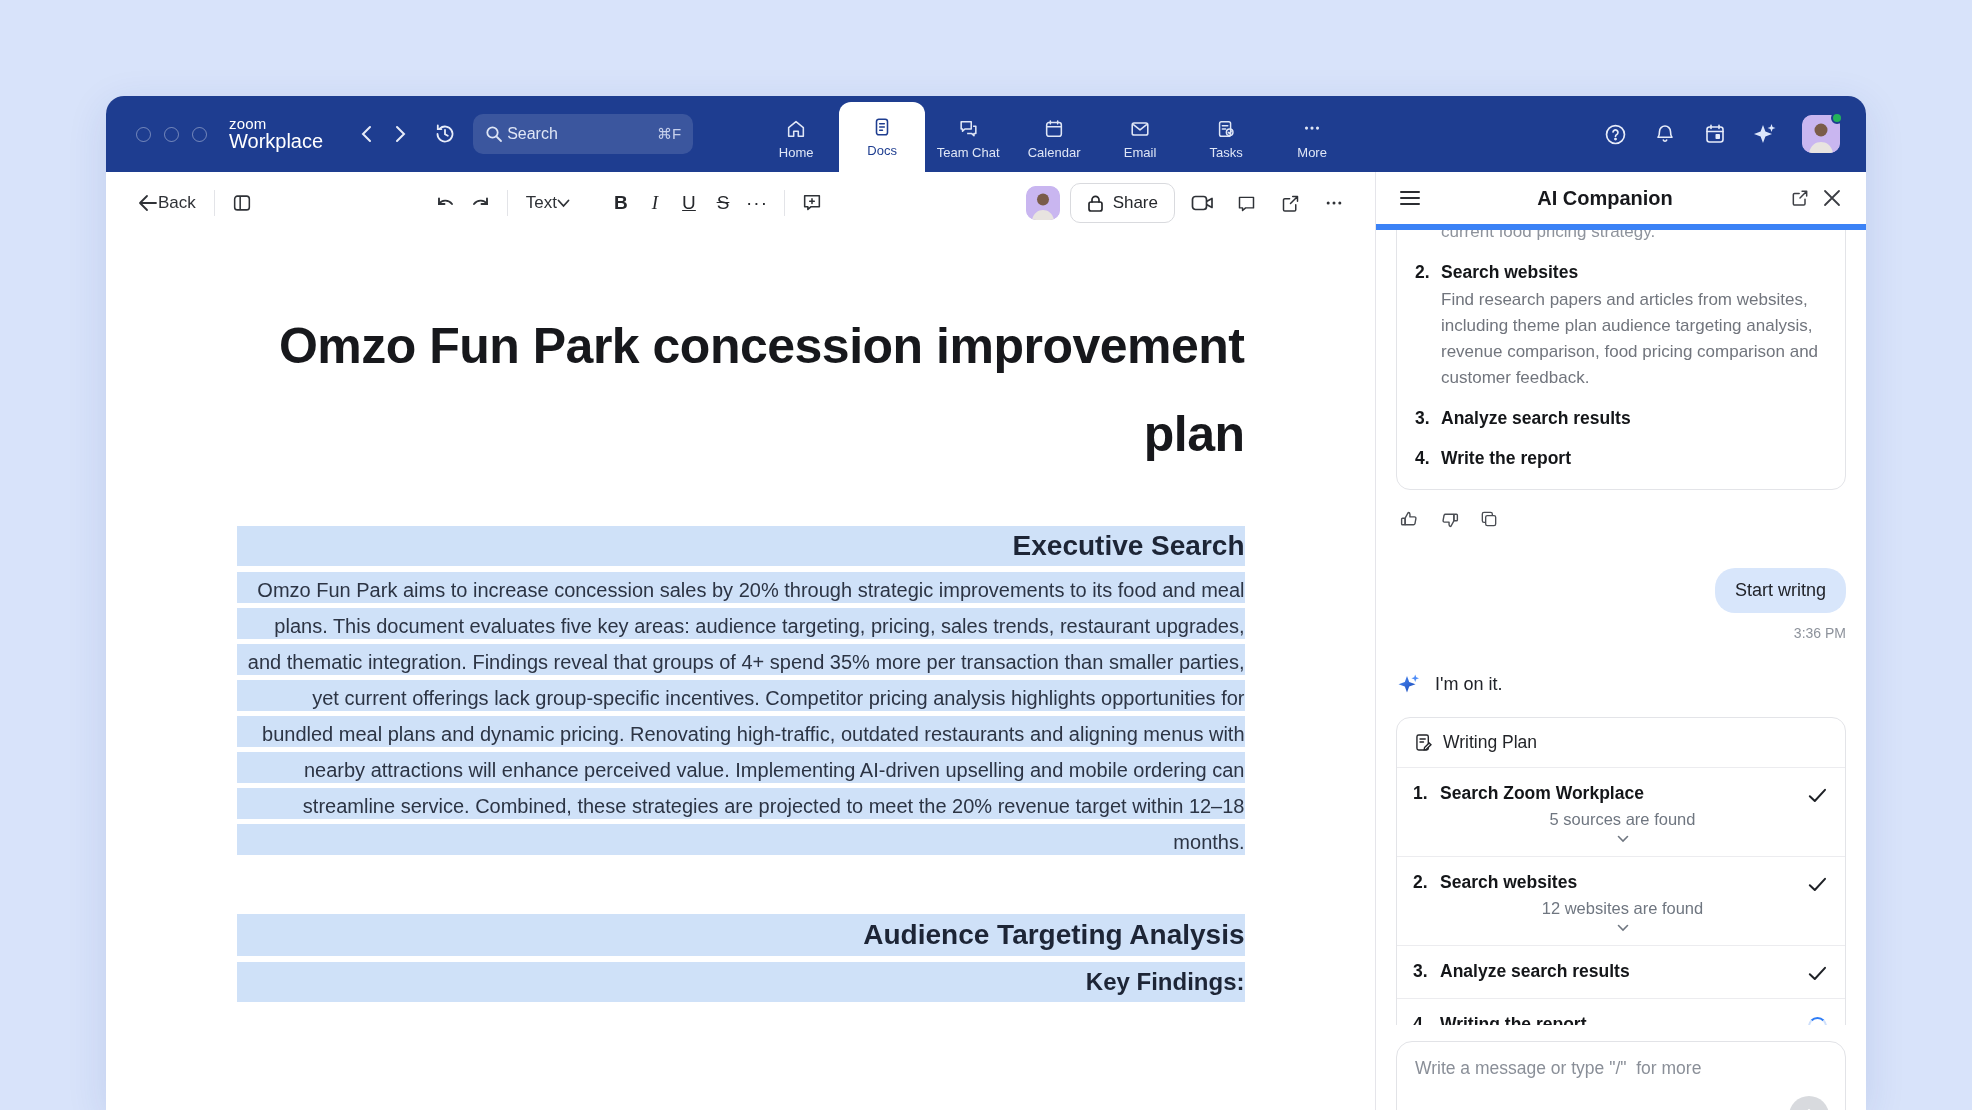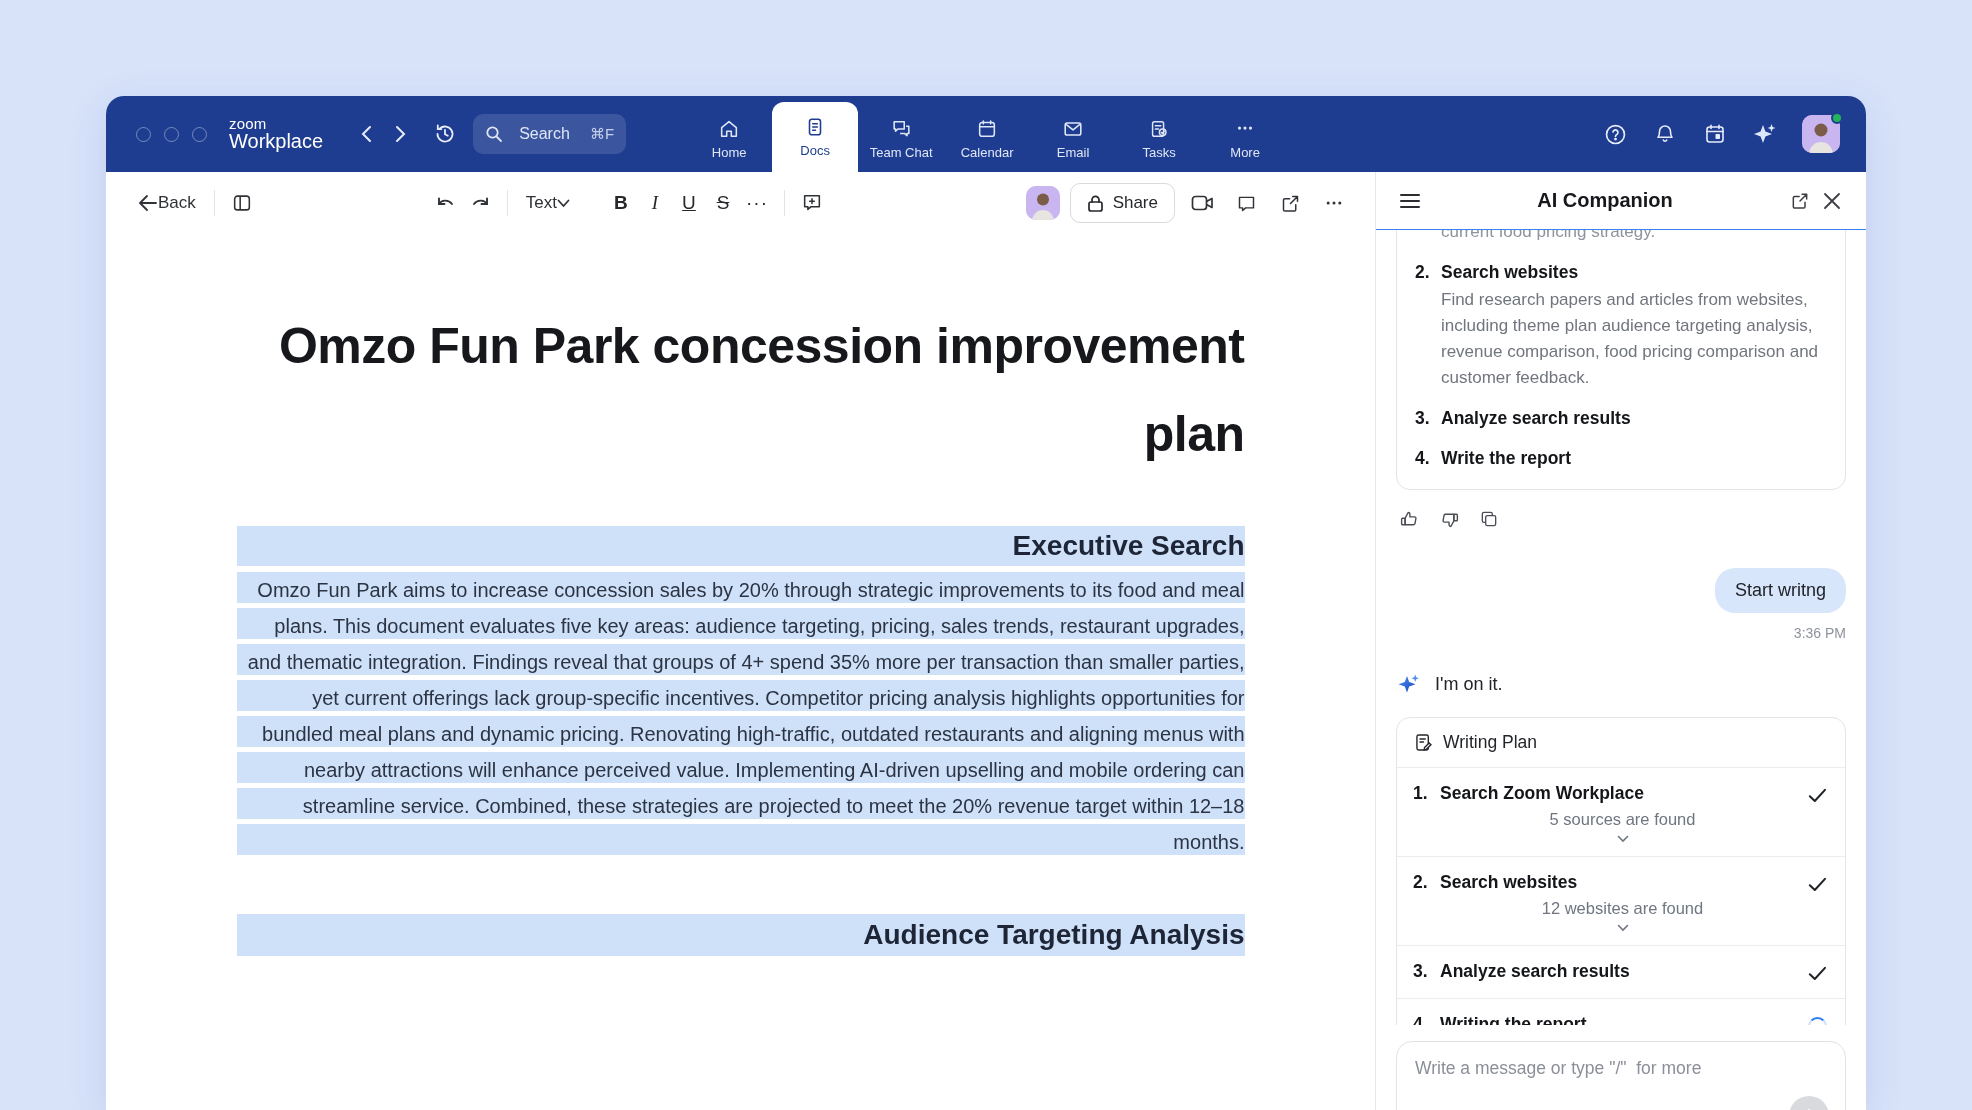--- a/index.html
+++ b/index.html
@@ -13,22 +13,22 @@
   
   .navbar{ height:76px; flex:none; background:#1e3d90; display:flex; align-items:center;
     padding:0 26px 0 30px; color:#e7ecf9; }
   .traffic{ display:flex; gap:13px; margin-right:22px; }
   .traffic span{ width:15px; height:15px; border-radius:50%; border:1.6px solid rgba(255,255,255,0.38); display:block;}
   .logo{ line-height:1.02; margin-right:26px; }
   .logo .l1{ font-size:15px; color:#fff; letter-spacing:.2px;}
   .logo .l2{ font-size:20px; color:#fff; font-weight:400; }
   .nav-chev{ width:30px;height:30px; display:flex;align-items:center;justify-content:center; cursor:pointer; margin:0 2px;}
   .hist-btn{ width:36px;height:36px;display:flex;align-items:center;justify-content:center;margin:0 6px 0 10px;}
-  .searchbox{ width:153px; height:40px; background:rgba(255,255,255,0.13); border-radius:10px;
-    display:flex; align-items:center; padding:0 12px; gap:16px; margin-left:4px; }
+  .searchbox{ width:220px; height:40px; background:rgba(255,255,255,0.13); border-radius:10px;
+    display:flex; align-items:center; padding:0 12px; gap:4px; margin-left:4px; }
   .searchbox .ph{ font-size:16px; color:#dfe6f6; flex:1; }
   .searchbox .sc{ font-size:15px; color:#c6d0ec; }
   .tabs{ display:flex; align-items:flex-end; height:76px; margin-left:60px; }
   .tab{ width:86px; height:67px; display:flex; flex-direction:column; align-items:center;
     justify-content:center; gap:5px; font-size:13px; color:#dfe6f6; cursor:pointer; }
   .tab svg{ display:block; }
   .tab.active{ background:#fff; color:#1e3d90; height:70px; align-self:flex-end;
     border-radius:12px 12px 0 0; }
   .nav-right{ display:flex; align-items:center; gap:24px; margin-left:auto; }
   .nav-ic{ width:26px;height:26px;display:flex;align-items:center;justify-content:center;cursor:pointer;}
@@ -63,21 +63,21 @@
   .hl{ background:#cfe1f8; }
   .h-exec{ font-size:28px; font-weight:700; color:#1d2536; line-height:40px; margin-top:48px; }
   .hl-para{ margin-top:6px; font-size:20px; line-height:36px; color:#2c3444;
     background:repeating-linear-gradient(to bottom,#cfe1f8 0 31px,#ffffff 31px 36px); }
   .h-sec{ font-size:28px; font-weight:700; color:#1d2536; line-height:42px; margin-top:54px;}
   .h-sub{ font-size:24px; font-weight:700; color:#1d2536; line-height:40px; margin-top:6px;}
 
   
   .ai-panel{ width:491px; flex:none; border-left:1px solid #e5e5ea; display:flex; flex-direction:column; overflow:hidden;}
   .ai-header{ height:58px; flex:none; display:flex; align-items:center; padding:0 18px;
-    border-bottom:1px solid #3b82f6; }
+    border-bottom:6px solid #3b82f6; }
   .ai-title{ flex:1; text-align:center; font-size:20px; font-weight:700; color:#17181c; }
   .ai-hic{ width:32px;height:32px;display:flex;align-items:center;justify-content:center;cursor:pointer;color:#3c3e44;}
   .chat{ height:795px; flex:none; overflow:hidden; padding:0 20px; display:flex; flex-direction:column;}
   .card{ border:1px solid #e3e4e8; border-radius:14px; background:#fff; }
   .plan-card{ margin-top:-26px; padding:14px 18px 18px; }
   .clip-line{ font-size:17px; line-height:26px; color:#8e939c; padding-left:26px;}
   .p-item{ margin-top:14px; position:relative; padding-left:26px; font-size:17.5px; line-height:26px;}
   .p-item .num{ position:absolute; left:0; font-weight:700; color:#141619;}
   .p-item .ttl{ font-weight:700; color:#141619; }
   .p-item .desc{ color:#71757d; margin-top:2px; font-size:17px; }
@@ -339,20 +339,21 @@
       </div>
 
       <div class="doc-scroll">
         <div class="doc-col">
           <h1 class="doc-title">Omzo Fun Park concession improvement plan</h1>
 
           <h2 class="h-exec hl">Executive Search</h2>
           <p class="hl-para">Omzo Fun Park aims to increase concession sales by 20% through strategic improvements to its food and meal plans. This document evaluates five key areas: audience targeting, pricing, sales trends, restaurant upgrades, and thematic integration. Findings reveal that groups of 4+ spend 35% more per transaction than smaller parties, yet current offerings lack group-specific incentives. Competitor pricing analysis highlights opportunities for bundled meal plans and dynamic pricing. Renovating high-traffic, outdated restaurants and aligning menus with nearby attractions will enhance perceived value. Implementing AI-driven upselling and mobile ordering can streamline service. Combined, these strategies are projected to meet the 20% revenue target within 12–18 months.</p>
 
           <h2 class="h-sec hl">Audience Targeting Analysis</h2>
+          <h3 class="h-sub hl">Key Findings:</h3>
         </div>
       </div>
     </div>
 
     <div class="ai-panel">
       <div class="ai-header">
         <div class="ai-hic">
           <svg width="20" height="16" viewBox="0 0 20 16" fill="none" stroke="#2b2d31" stroke-width="2" stroke-linecap="round">
               <path d="M1 2h18M1 8h18M1 14h18"></path>
             </svg>

